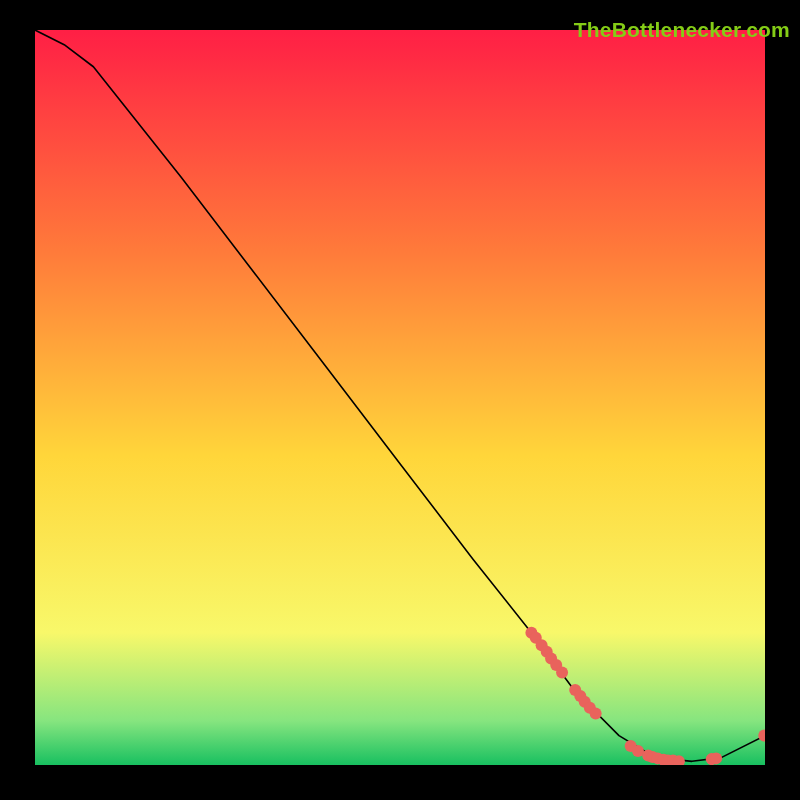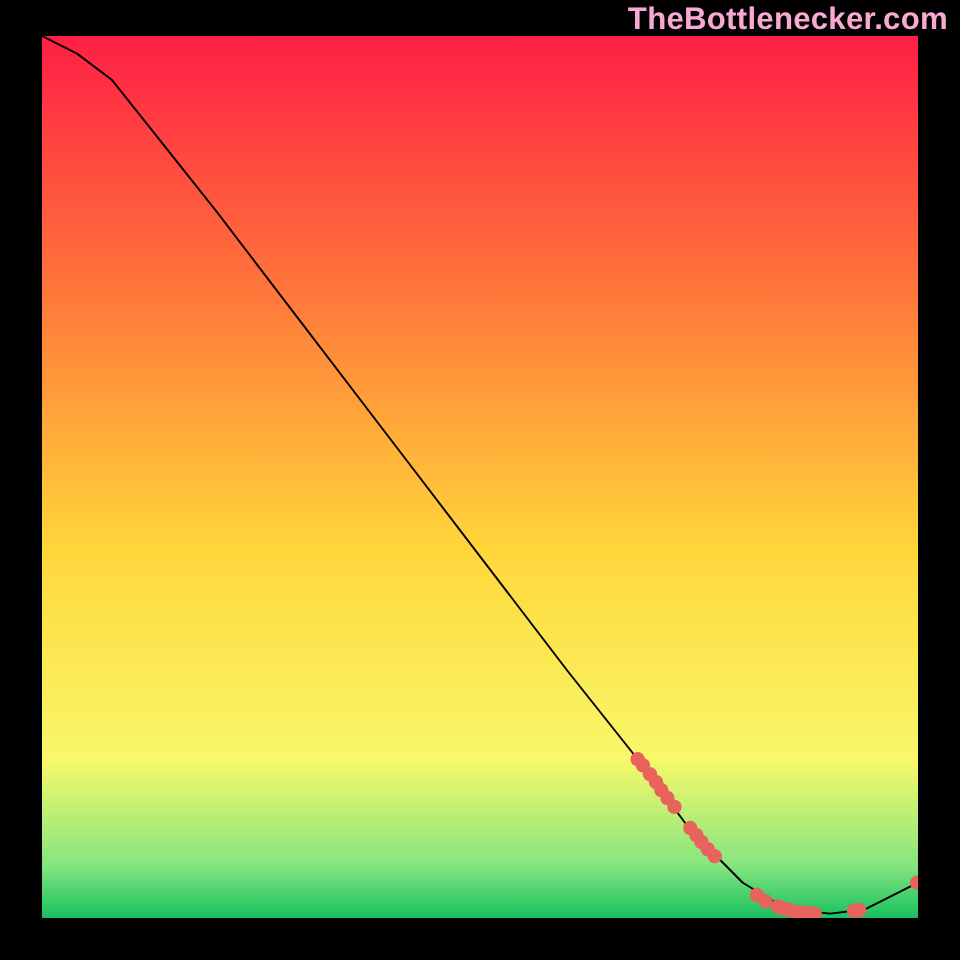--- a/index.html
+++ b/index.html
@@ -10,24 +10,24 @@
     overflow: hidden;
     font-family: Arial, Helvetica, sans-serif;
   }
   .stage {
     position: relative;
     width: 800px;
     height: 800px;
   }
   .watermark {
     position: absolute;
-    top: 0;
+    top: 18px;
     right: 10px;
-    color: #f9a8d4;
-    font-size: 26px;
+    color: #84cc16;
+    font-size: 21px;
     font-weight: 600;
     letter-spacing: 0.2px;
     z-index: 5;
     user-select: none;
   }
   .plot {
     position: absolute;
     left: 35px;
     top: 30px;
     width: 730px;

